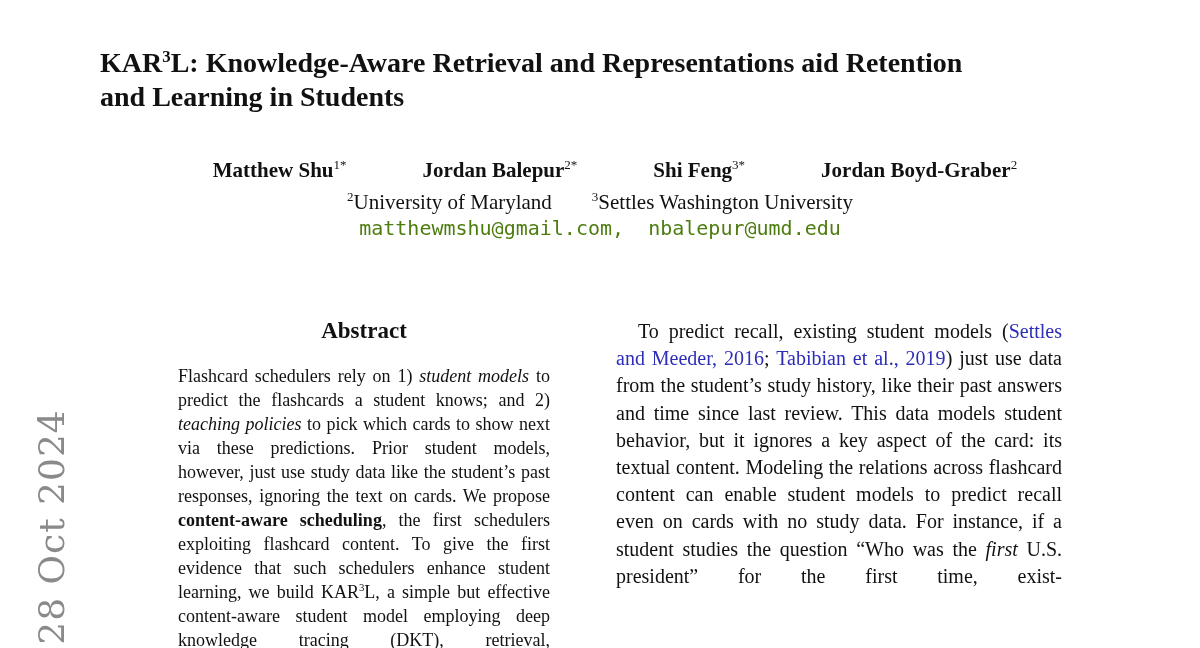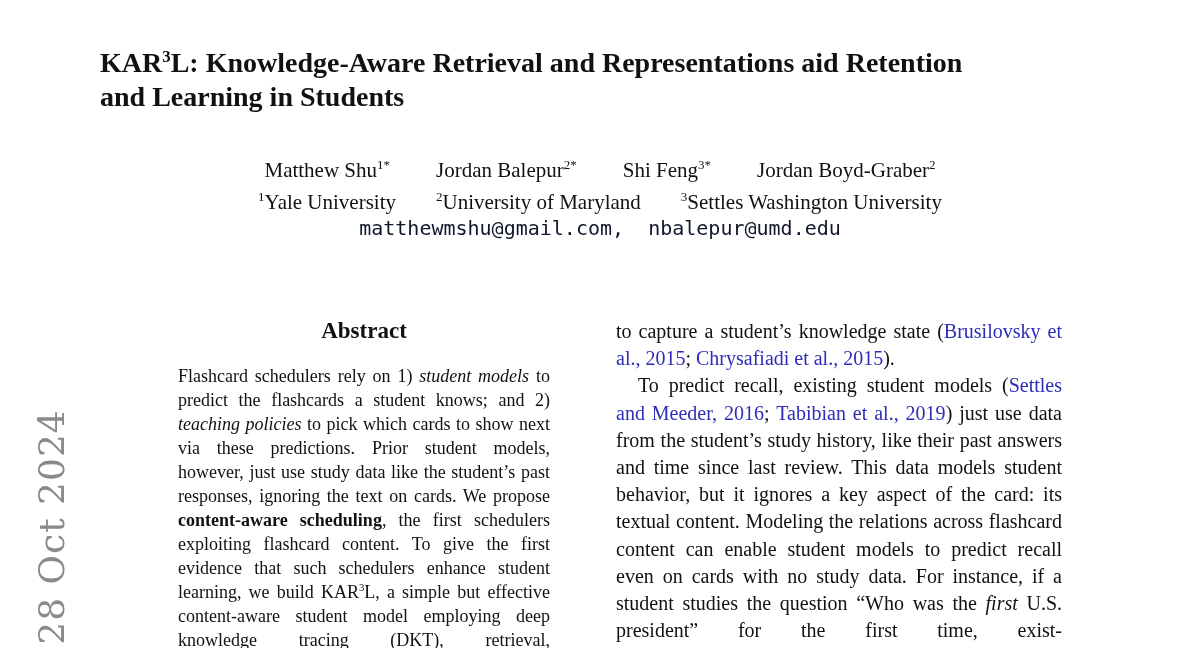--- a/index.html
+++ b/index.html
@@ -22,30 +22,30 @@
     position:absolute;left:100px;top:46px;width:1000px;margin:0;
     text-align:left;font-size:28px;line-height:34px;font-weight:700;
   }
   sup{line-height:0;}
   .title sup{font-size:60%;}
   
   .authors{
     position:absolute;left:0;top:158px;width:1200px;
     display:flex;justify-content:center;gap:46px;font-size:21px;
   }
-  .author .nm{font-weight:400;}
+  .author .nm{font-weight:700;margin-left:30px;}
   .authors sup,.affils sup{font-size:13px;}
   .affils{
     position:absolute;left:0;top:190px;width:1200px;
     display:flex;justify-content:center;gap:40px;font-size:21px;
   }
   .emails{
     position:absolute;left:0;top:216px;width:1200px;text-align:center;
     font-family:"DejaVu Sans Mono", monospace;font-size:20px;
-    white-space:pre;color:#0f172a;
+    white-space:pre;color:#4d7c0f;
   }
   
   .abs-head{
     position:absolute;left:178px;top:318px;width:372px;
     text-align:center;font-size:23px;font-weight:700;
   }
   .abs-body{
     position:absolute;left:178px;top:364px;width:372px;margin:0;
     font-size:18px;line-height:24px;
     text-align:justify;text-align-last:justify;
@@ -74,29 +74,27 @@
   <h1 class="title"><span>KAR</span><sup>3</sup><span>L: Knowledge-Aware Retrieval and Representations aid Retention</span><br><span>and Learning in Students</span></h1>
 
   <div class="authors">
     <span class="author"><span class="nm">Matthew Shu</span><sup>1*</sup></span>
     <span class="author"><span class="nm">Jordan Balepur</span><sup>2*</sup></span>
     <span class="author"><span class="nm">Shi Feng</span><sup>3*</sup></span>
     <span class="author"><span class="nm">Jordan Boyd-Graber</span><sup>2</sup></span>
   </div>
 
   <div class="affils">
-    <span class="affil"><sup>1</sup><span>Yale University</span></span>
     <span class="affil"><sup>2</sup><span>University of Maryland</span></span>
     <span class="affil"><sup>3</sup><span>Settles Washington University</span></span>
   </div>
 
   <div class="emails">matthewmshu@gmail.com,  nbalepur@umd.edu</div>
 
   <div class="abs-head">Abstract</div>
 
   <p class="abs-body"><span>Flashcard schedulers rely on 1) </span><span class="run-i">student models</span><span> to predict the flashcards a student knows; and 2) </span><span class="run-i">teaching policies</span><span> to pick which cards to show next via these predictions. Prior student models, however, just use study data like the student’s past responses, ignoring the text on cards. We propose </span><span class="run-b">content-aware scheduling</span><span>, the first schedulers exploiting flashcard content. To give the first evidence that such schedulers enhance student learning, we build KAR</span><sup>3</sup><span>L, a simple but effective content-aware student model employing deep knowledge tracing (DKT), retrieval,</span></p>
 
   <div class="rcol">
-    <p class="para-cont"><span>to capture a student’s knowledge state (</span><span class="run-cite">Brusilovsky et al., 2015</span><span>; </span><span class="run-cite">Chrysafiadi et al., 2015</span><span>).</span></p>
     <p class="para-indent"><span>To predict recall, existing student models (</span><span class="run-cite">Settles and Meeder, 2016</span><span>; </span><span class="run-cite">Tabibian et al., 2019</span><span>) just use data from the student’s study history, like their past answers and time since last review. This data models student behavior, but it ignores a key aspect of the card: its textual content. Modeling the relations across flashcard content can enable student models to predict recall even on cards with no study data. For instance, if a student studies the question “Who was the </span><span class="run-i">first</span><span> U.S. president” for the first time, exist-</span></p>
   </div>
 
 </div>
 
 </body></html>

